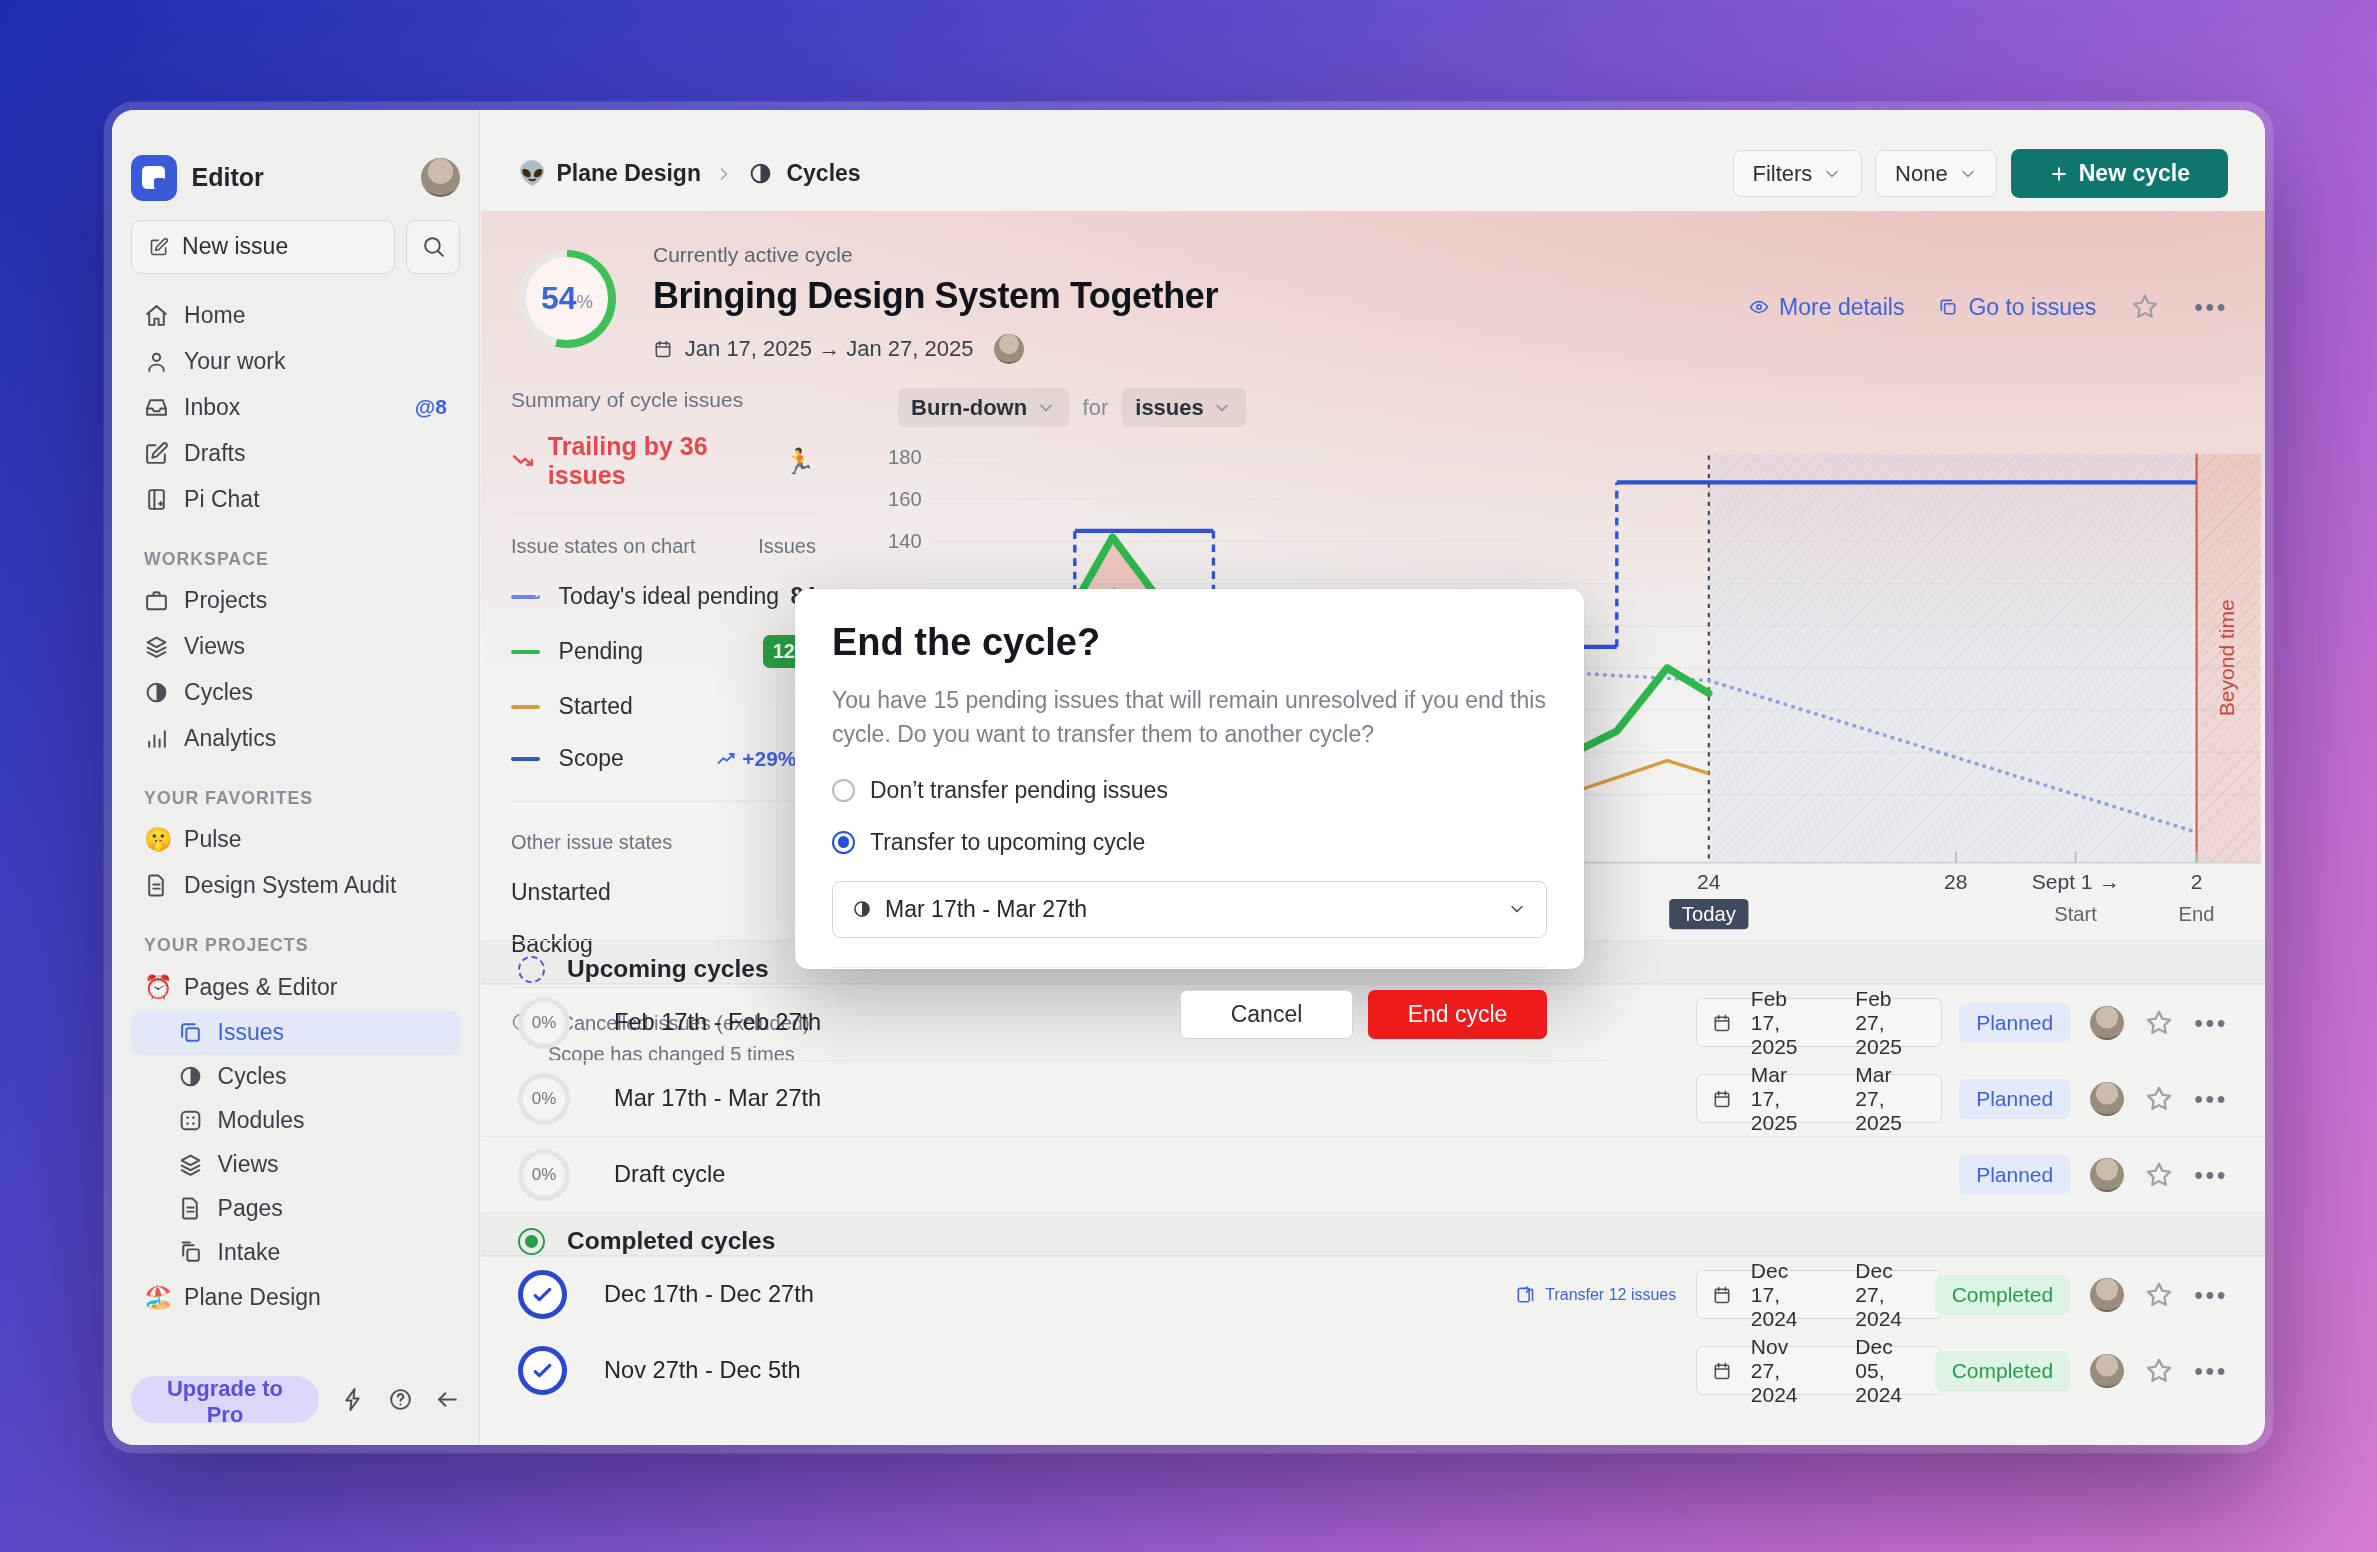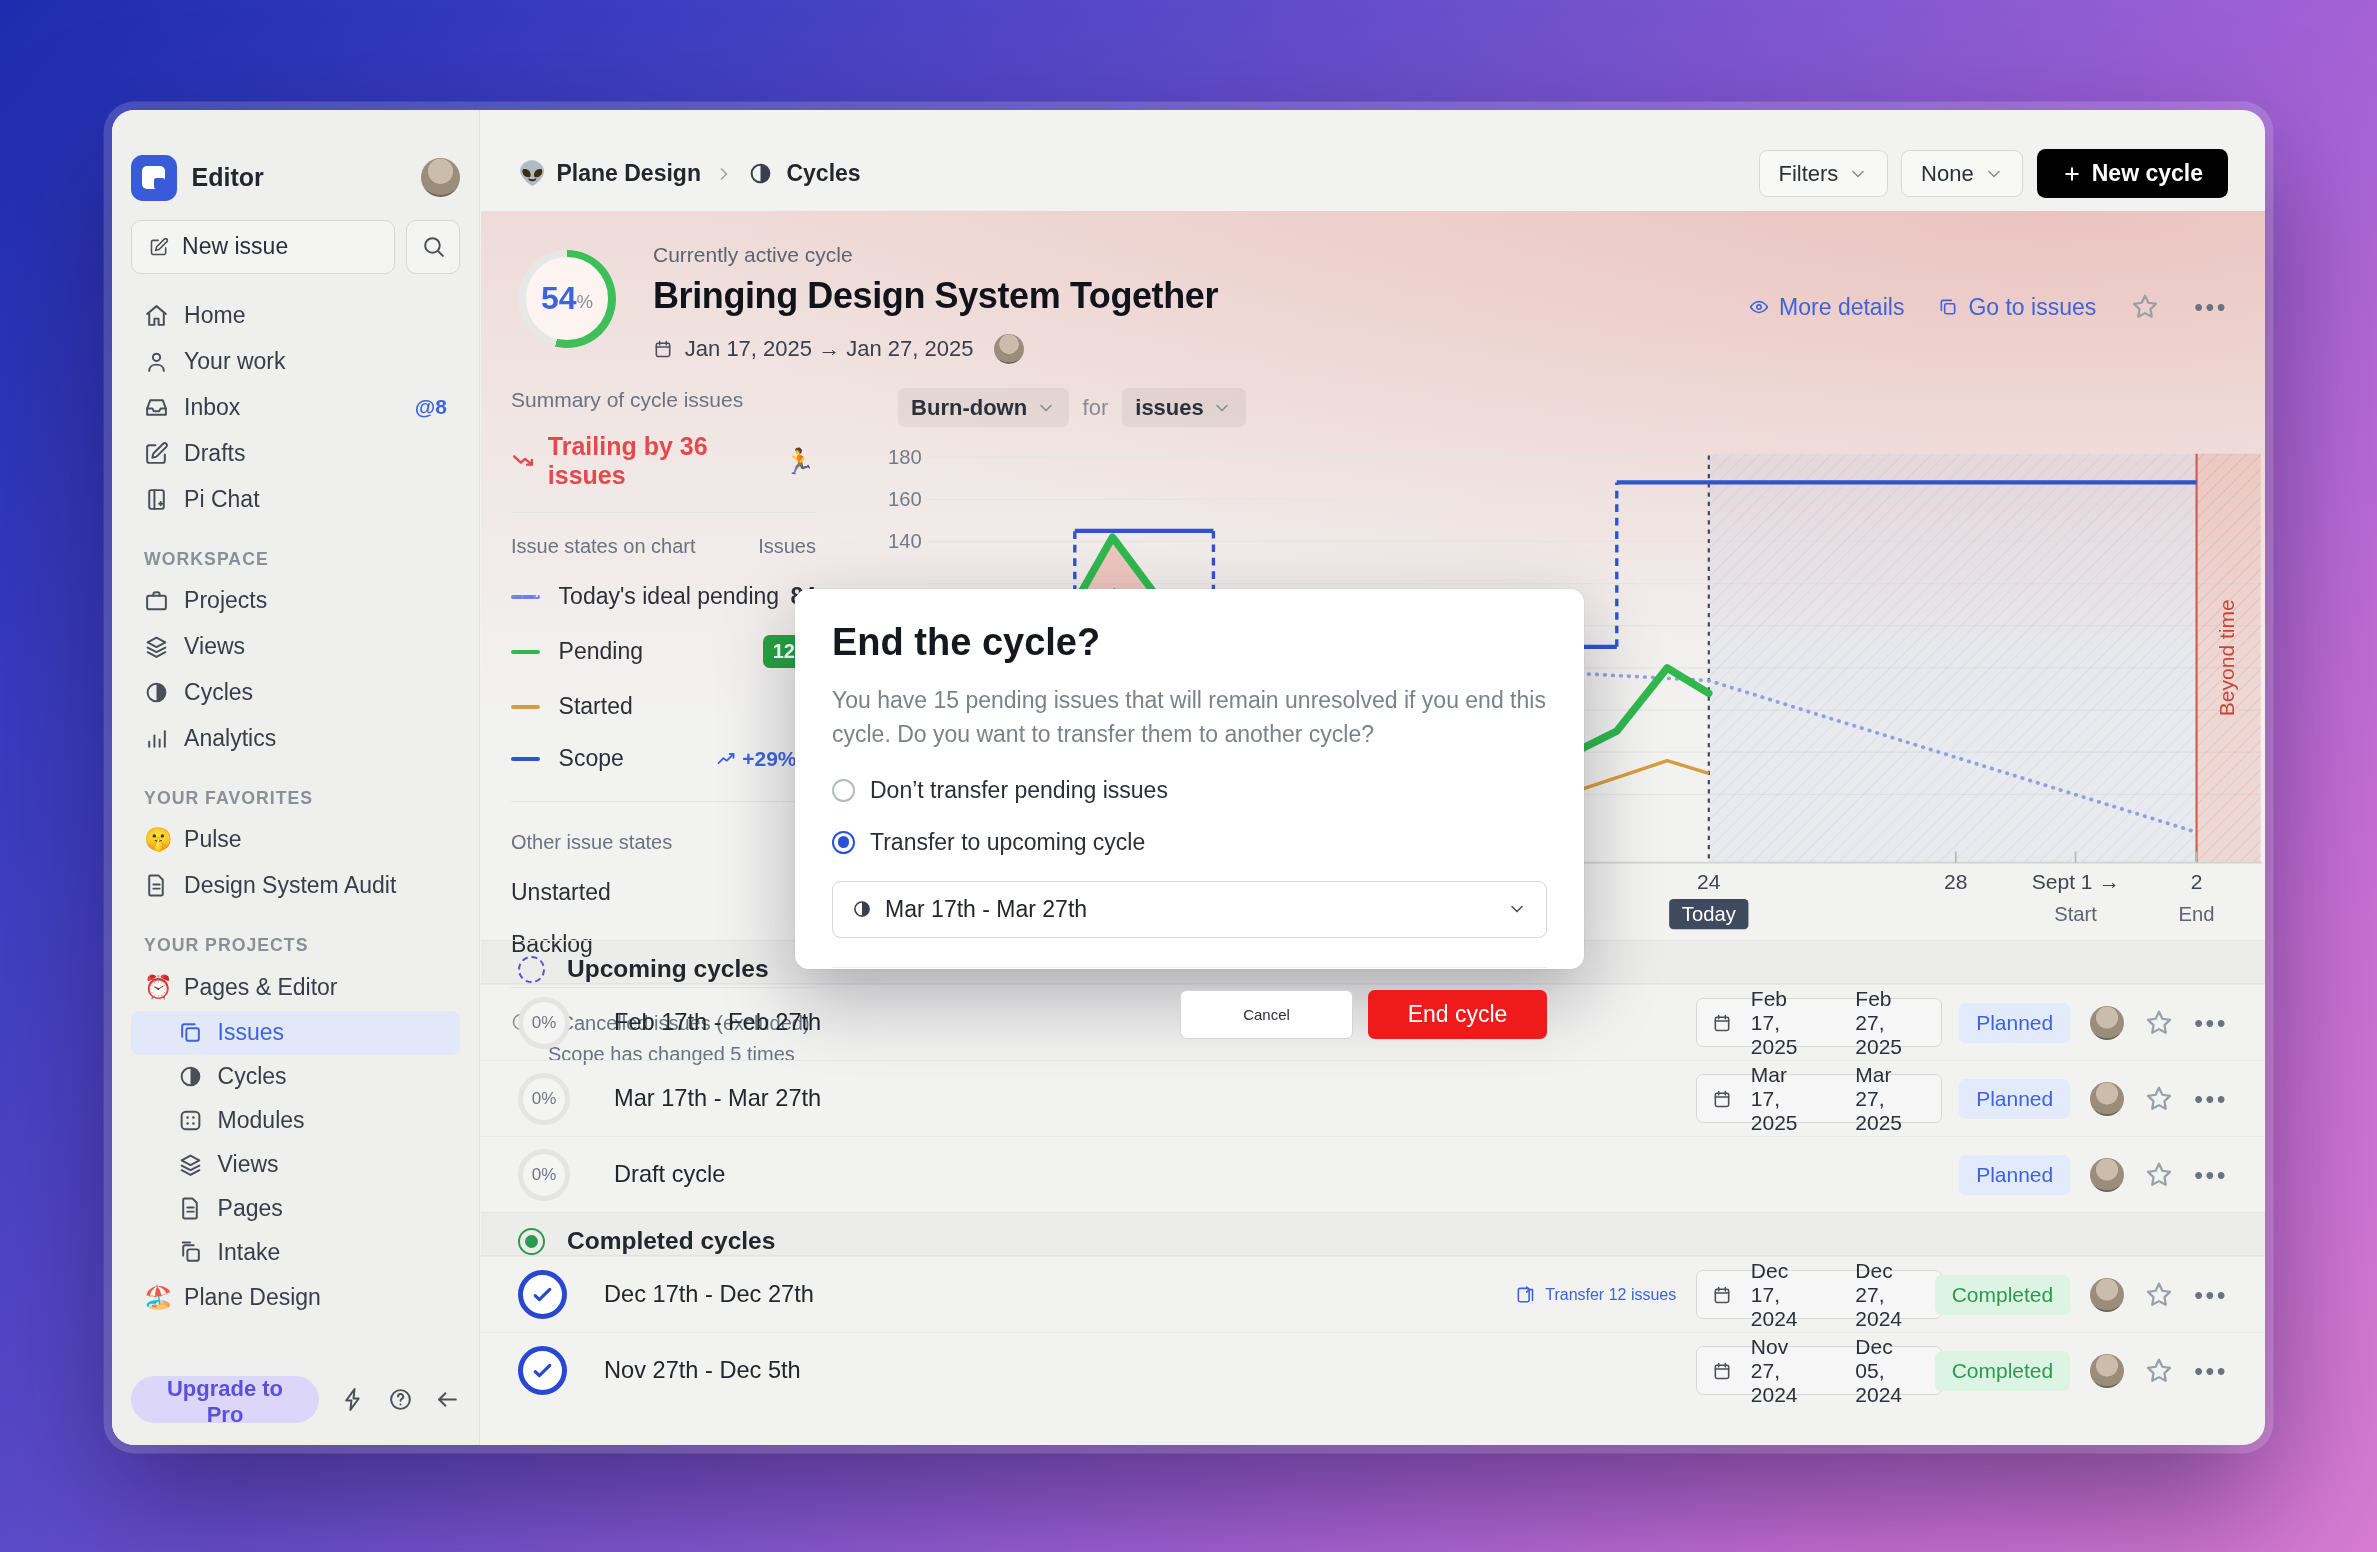--- a/index.html
+++ b/index.html
@@ -35,21 +35,21 @@
 svg.ic.sm{width:20px;height:20px}
 svg.ic.blue{stroke:#3e63dd}
 
 .main{position:absolute;left:369px;right:0;top:0;bottom:0;overflow:hidden}
 .rose{position:absolute;left:0;right:0;top:101px;height:506px;pointer-events:none;background:radial-gradient(ellipse at 88% 0%,rgba(219,88,78,.18),transparent 62%),linear-gradient(180deg,rgba(219,88,78,.15) 0%,rgba(219,88,78,.08) 42%,rgba(219,88,78,0) 100%)}
 .topbar{position:absolute;left:0;right:0;top:0;height:127px;display:flex;align-items:center;padding:0 37px}
 .crumbs{display:flex;align-items:center;gap:13.5px;font-size:23px;color:#23262d;font-weight:600}
 .crumbs-sep{color:#9aa0a8;font-weight:400}
 .tb-right{margin-left:auto;display:flex;align-items:center;gap:13.5px}
 .chip{height:47px;display:flex;align-items:center;gap:10px;padding:0 18.6px;border:1.3px solid #d7d7d5;border-radius:8.4px;background:rgba(255,255,255,.45);font-size:22px;color:#2c3038;cursor:pointer}
-.primary{height:49px;display:flex;align-items:center;gap:10px;padding:0 25px;border:none;border-radius:8.4px;background:#000000;color:#fff;font-size:23px;font-weight:600;cursor:pointer}
+.primary{height:49px;display:flex;align-items:center;gap:10px;padding:0 38px;border:none;border-radius:8.4px;background:#0f766e;color:#fff;font-size:23px;font-weight:600;cursor:pointer}
 .cycle-head{position:absolute;left:37px;right:37px;top:133px;display:flex;align-items:flex-start}
 .ring{width:98px;height:98px;border-radius:50%;background:conic-gradient(#3fbf5a 0 194deg,#e7e7e5 194deg 360deg);position:relative;flex:none;margin-top:6.7px}
 .ring:before{content:"";position:absolute;inset:7.6px;border-radius:50%;background:#fdf4f2}
 .ring .pv{position:absolute;inset:0;display:flex;align-items:center;justify-content:center;font-size:32px;font-weight:700;color:#3e63dd}
 .ring .pv i{font-style:normal;font-size:18.6px;color:#8b8f98;font-weight:400;margin-top:6.7px}
 .ch-text{margin-left:37px}
 .eyebrow{font-size:21px;color:#5c6470}
 .ctitle{font-size:36px;font-weight:700;color:#101319;margin-top:8.4px;letter-spacing:-0.4px}
 .cdate{display:flex;align-items:center;gap:11.8px;margin-top:17px;font-size:22px;color:#3a3f4b}
 .cdate .avatar{width:30px;height:30px;margin-left:8.4px}
@@ -111,21 +111,21 @@
 .ropt{display:flex;align-items:center;gap:15px;margin-top:25px;font-size:23px;color:#2c2f36;cursor:pointer}
 .ropt:first-of-type{margin-top:30px}
 .radio{width:23px;height:23px;border-radius:50%;border:2.1px solid #b4bac2;flex:none;display:flex;align-items:center;justify-content:center}
 .radio.on{border-color:#2853d6}
 .radio.on:before{content:"";width:11.8px;height:11.8px;border-radius:50%;background:#2853d6}
 .msel{margin-top:25px;height:57px;border:1.3px solid #d4d4d2;border-radius:8.4px;display:flex;align-items:center;gap:13.5px;padding:0 18.6px;cursor:pointer}
 .msel .sv{font-size:23px;color:#23262d}
 .msel .chev{margin-left:auto;display:flex}
 .m-div{border-top:1.3px solid #ececea;margin-top:29px}
 .m-foot{display:flex;justify-content:flex-end;gap:15px;margin-top:22px}
-.btn-cancel{width:173px;height:49px;border:1.3px solid #d4d4d2;border-radius:6.7px;background:#fff;font-size:15px;color:#2c2f36;cursor:pointer;font-family:"Liberation Sans",sans-serif}
+.btn-cancel{width:173px;height:49px;border:1.3px solid #d4d4d2;border-radius:6.7px;background:#fff;font-size:23px;color:#2c2f36;cursor:pointer;font-family:"Liberation Sans",sans-serif}
 .btn-danger{width:179px;height:49px;border:none;border-radius:6.7px;background:#ef1a1a;font-size:23px;color:#fff;font-weight:500;cursor:pointer;font-family:"Liberation Sans",sans-serif}
 </style>
 </head>
 <body>
 
 <div class="window">
 
   <aside class="sidebar">
     <div class="sb-top">
       <div class="logo"></div>

